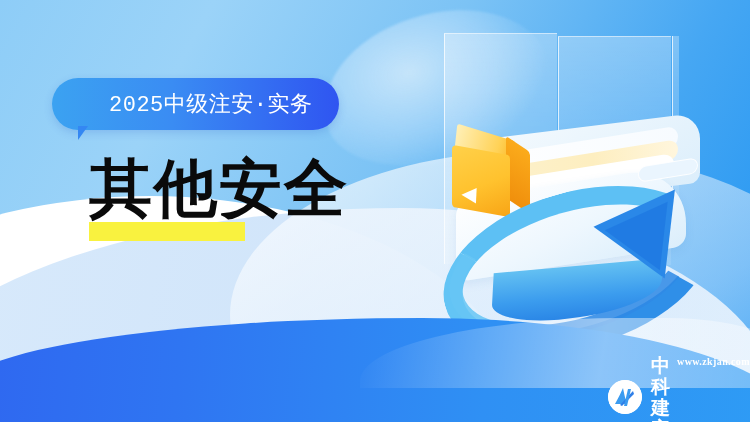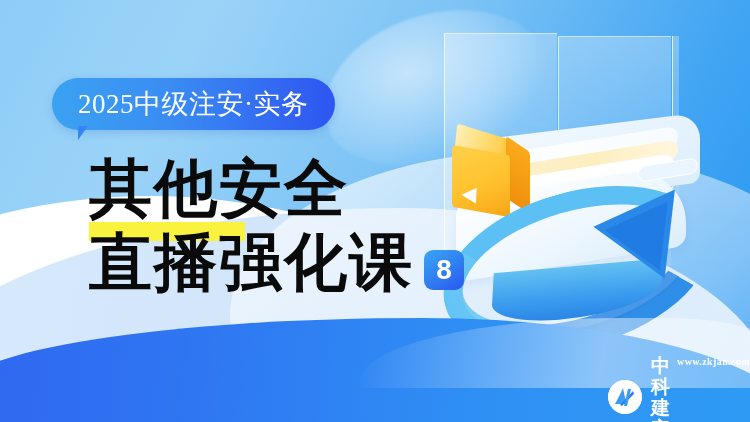--- a/index.html
+++ b/index.html
@@ -159,22 +159,22 @@
   
   .badge{
     position:absolute;left:52px;top:78px;height:52px;
     padding:0 26px;
     display:flex;align-items:center;
     background:linear-gradient(90deg,#3ba2f1 0%,#3a8cf3 42%,#2f55f1 100%);
     border-radius:26px;
     box-shadow:0 3px 9px rgba(40,90,200,.20);
   }
   .badge span{
-    color:#ffffff;font-size:27px;letter-spacing:.5px;
-    font-family:Liberation Serif, serif;white-space:nowrap;
+    color:#ffffff;font-size:22px;letter-spacing:.5px;
+    font-family:Liberation Mono, monospace;white-space:nowrap;margin-left:31px;
   }
   .badge-tail{
     position:absolute;left:78px;top:126px;width:0;height:0;
     border-left:10px solid #3487f3;
     border-bottom:14px solid transparent;
     border-right:7px solid transparent;
   }
 
   .title-wrap{position:absolute;left:48px;top:152px;margin-left:41px;}
   .hl-bar{
@@ -269,24 +269,20 @@
   <div class="bottom-wave-hi"></div>
 
   <div class="badge">
     <span>2025中级注安·实务</span>
   </div>
   <div class="badge-tail"></div>
 
   <div class="title-wrap">
     <div class="hl-bar"></div>
     <div class="title-line">其他安全</div>
-    <div class="title-line line2">
-      <span>直播强化课</span>
-      <span class="ep-badge">8</span>
-    </div>
   </div>
 
   <div class="logo">
     <div class="logo-mark">
       <svg width="34" height="34" viewBox="0 0 34 34" aria-hidden="true">
         <circle cx="17" cy="17" r="17" fill="#ffffff"></circle>
         <path d="M7 24 C11 17 13 12 15 8 C16 13 17 18 19 24 Z" fill="#3a9bf0"></path>
         <path d="M12 25 C16 21 20 16 25 11 L26 14 C21 19 17 23 14 26 Z" fill="#2f7fe8"></path>
         <path d="M20 9 L23 9 L19 26 L16 26 Z" fill="#3a9bf0"></path>
       </svg>

